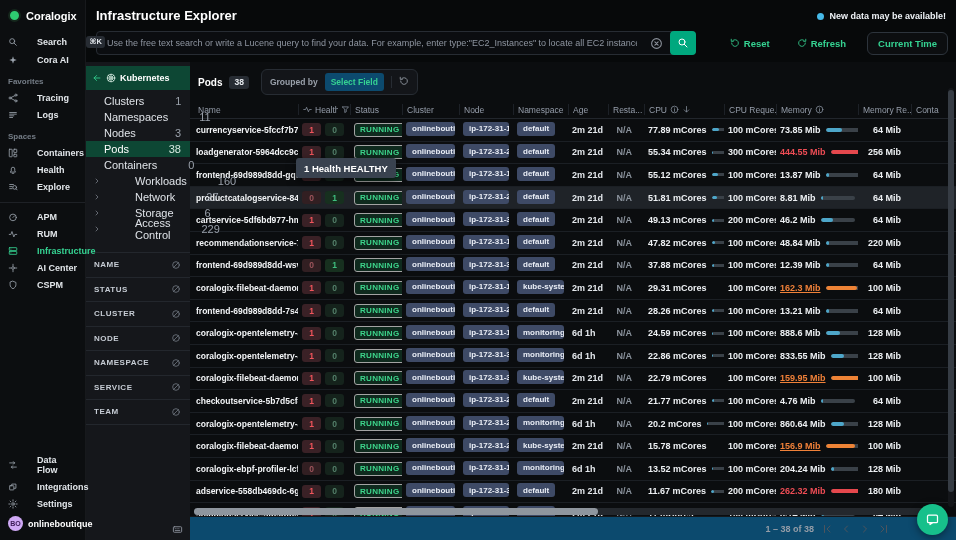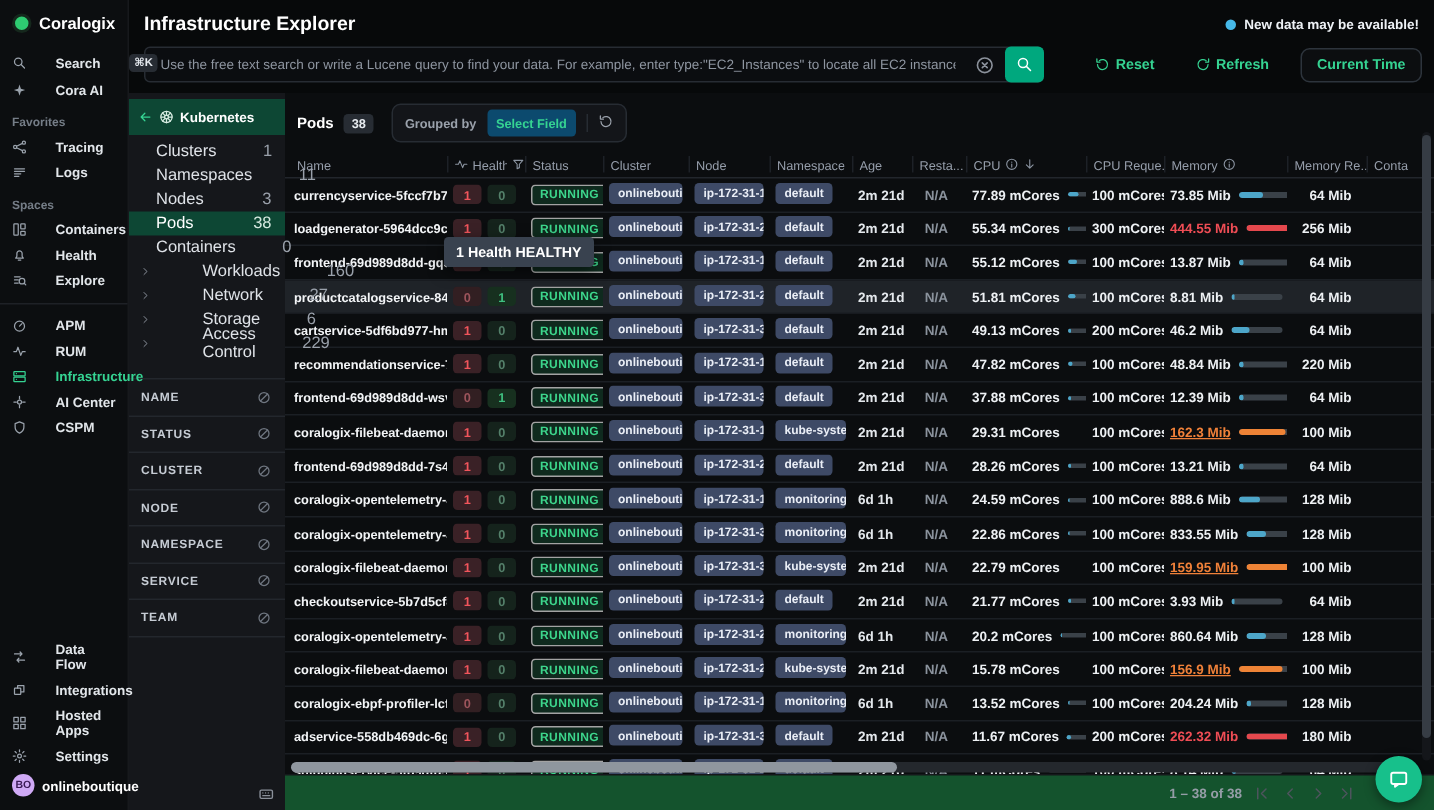--- a/index.html
+++ b/index.html
@@ -92,21 +92,21 @@
   .bar i{display:block;height:100%;border-radius:2px;}
   .membar{width:34px;height:4px;}
   .cell.cpureq,.cell.memreq{text-align:right;padding-right:10px;}
   .val.warn{color:#f08139;text-decoration:underline;}
   .val.over{color:#ef4d55;}
 
   .vscroll{position:absolute;top:26px;right:2px;bottom:33px;width:6px;background:#14161a;border-radius:3px;cursor:pointer;}
   .vscroll i{position:absolute;top:2px;left:0;right:0;height:96%;background:#363c44;border-radius:3px;}
   .hscroll{position:absolute;left:4px;right:14px;bottom:25px;height:7px;background:#24282d;border-radius:4px;cursor:pointer;}
   .hscroll i{display:block;width:54%;height:100%;background:#8f969e;border-radius:4px;}
-  .pager{position:absolute;left:0;right:0;bottom:0;height:23px;display:flex;align-items:center;justify-content:flex-end;gap:7px;padding-right:52px;color:#959da7;font-size:9px;font-weight:700;border-top:1px solid #15181b;background:#14532d;}
+  .pager{position:absolute;left:0;right:0;bottom:0;height:23px;display:flex;align-items:center;justify-content:flex-end;gap:7px;padding-right:66px;color:#959da7;font-size:9px;font-weight:700;border-top:1px solid #15181b;background:#0c4a6e;}
   .pg-btn{width:12px;height:12px;color:#4d545d;cursor:pointer;}
   .chat-btn{position:absolute;right:8px;bottom:5px;width:31px;height:31px;border-radius:50%;background:#17c08b;display:flex;align-items:center;justify-content:center;color:#fff;box-shadow:0 2px 8px rgba(0,0,0,.45);cursor:pointer;z-index:30;}
   .chat-btn .ic{width:15px;height:15px;}
   .tooltip{position:absolute;left:296px;top:158px;z-index:20;background:#39424f;color:#fff;font-size:9.5px;font-weight:700;padding:4.5px 8px;border-radius:3px;box-shadow:0 3px 10px rgba(0,0,0,.5);white-space:nowrap;}
 </style>
 </head>
 <body>
 
 <div class="app">
 
@@ -253,31 +253,20 @@
     <span class="lbl">Data Flow</span>
   </div>
           <div class="nitem">
     <span class="ic">
               <svg viewBox="0 0 24 24">
                 <rect x="4" y="9" width="10" height="10" rx="1"></rect>
                 <path d="M9 9V5h10v10h-4"></path>
               </svg>
             </span>
     <span class="lbl">Integrations</span>
-  </div>
-          <div class="nitem">
-    <span class="ic">
-              <svg viewBox="0 0 24 24">
-                <rect x="3" y="3" width="7" height="7"></rect>
-                <rect x="14" y="3" width="7" height="7"></rect>
-                <rect x="3" y="14" width="7" height="7"></rect>
-                <rect x="14" y="14" width="7" height="7"></rect>
-              </svg>
-            </span>
-    <span class="lbl">Hosted Apps</span>
   </div>
           <div class="nitem">
     <span class="ic">
               <svg viewBox="0 0 24 24">
                 <circle cx="12" cy="12" r="3"></circle>
                 <path d="M12 2v3M12 19v3M2 12h3M19 12h3M4.9 4.9L7 7M17 17l2.1 2.1M19.1 4.9L17 7M7 17l-2.1 2.1"></path>
               </svg>
             </span>
     <span class="lbl">Settings</span>
   </div>
@@ -907,21 +896,21 @@
     <div class="cell age">2m 21d</div>
     <div class="cell restarts">N/A</div>
     <div class="cell flexcell">
       <span class="val">21.77 mCores</span>
       <span class="bar">
               <i style="width: 9%; background: rgb(77, 166, 201);"></i>
             </span>
     </div>
     <div class="cell cpureq">100 mCores</div>
     <div class="cell flexcell">
-      <span class="val memval">3.93 Mib</span>
+      <span class="val memval">4.76 Mib</span>
       <span class="bar membar">
               <i style="width: 7%; background: rgb(77, 166, 201);"></i>
             </span>
     </div>
     <div class="cell memreq">64 Mib</div>
     <div class="cell"></div>
   </div>
         <div class="trow">
     <div class="cell name">coralogix-opentelemetry-agen...</div>
     <div class="cell">

